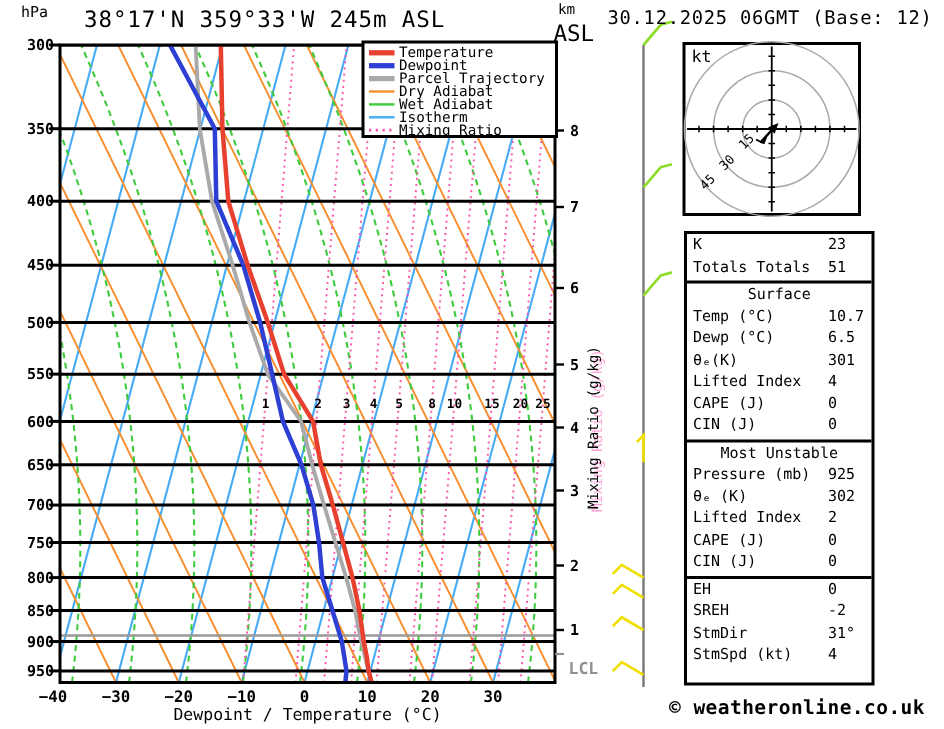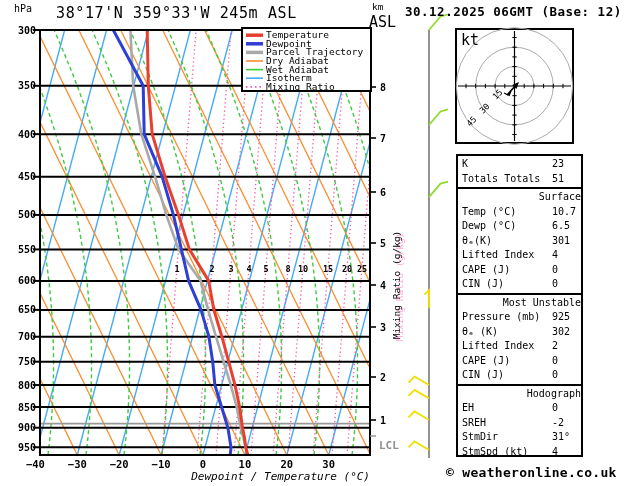--- a/index.html
+++ b/index.html
@@ -3,33 +3,33 @@
 <meta charset="utf-8">
 <style>
   html,body{margin:0;padding:0;background:#fff;}
   .root{position:relative;width:629px;height:486px;background:#fff;overflow:hidden;
         font-family:"DejaVu Sans Mono",monospace;color:#000;}
   .abs{position:absolute;white-space:nowrap;}
   .hpa-label{left:14px;top:3px;font-size:10px;}
   .station-title{left:56px;top:4px;font-size:15px;font-weight:normal;letter-spacing:0.6px;}
   .km-label{left:372px;top:1px;font-size:9.5px;}
   .asl-label{left:369px;top:13px;font-size:15px;}
-  .datetime-title{left:405px;top:4px;font-size:12.5px;font-weight:bold;letter-spacing:0.5px;text-align:center;}
-  .x-axis-title{left:40px;top:470px;width:330px;text-align:right;font-size:11px;font-style:italic;}
+  .datetime-title{left:405px;top:4px;font-size:12.5px;font-weight:normal;letter-spacing:0.5px;text-align:center;}
+  .x-axis-title{left:40px;top:470px;width:330px;text-align:center;font-size:11px;}
   .lcl-label{left:379px;top:439px;font-size:11px;font-weight:bold;color:#909090;}
-  .kt-label{left:461px;top:31px;font-size:15px;}
+  .kt-label{left:461px;top:31px;font-size:11px;}
   .mixing-axis-label{left:396px;top:285px;transform:translate(-50%,-50%) rotate(-90deg);
      font-size:9.5px;text-shadow:-2px 3px 0 #ffa6d8;}
   .footer{left:446px;top:465px;font-size:13px;font-weight:bold;letter-spacing:0.3px;}
   svg text{font-family:"DejaVu Sans Mono",monospace;fill:#000;}
   .stats-table{left:456px;top:154px;width:127px;height:303px;border:2px solid #000;
      box-sizing:border-box;font-size:10px;background:#fff;}
   .stats-section{border-top:2px solid #000;padding:1px 0 1px 0;}
   .stats-section:first-child{border-top:none;}
-  .stats-title{text-align:right;line-height:14.5px;height:14.5px;}
+  .stats-title{text-align:center;line-height:14.5px;height:14.5px;}
   .stat-row{position:relative;height:14.5px;line-height:14.5px;padding-left:4px;}
   .stat-value{position:absolute;left:94px;top:0;}
 </style>
 </head>
 <body>
 
 <div class="root">
   <svg id="chart-svg" width="629" height="486" viewBox="0 0 629 486">
       <defs>
         <clipPath id="plotclip">
@@ -282,21 +282,20 @@
       </div>
       <div class="stats-section">
         <div class="stats-title">Most Unstable</div>
         <div class="stat-row"><span>Pressure (mb)</span><span class="stat-value">925</span></div>
         <div class="stat-row"><span>θₑ (K)</span><span class="stat-value">302</span></div>
         <div class="stat-row"><span>Lifted Index</span><span class="stat-value">2</span></div>
         <div class="stat-row"><span>CAPE (J)</span><span class="stat-value">0</span></div>
         <div class="stat-row"><span>CIN (J)</span><span class="stat-value">0</span></div>
       </div>
       <div class="stats-section">
-        <div class="stats-title">Hodograph</div>
         <div class="stat-row"><span>EH</span><span class="stat-value">0</span></div>
         <div class="stat-row"><span>SREH</span><span class="stat-value">-2</span></div>
         <div class="stat-row"><span>StmDir</span><span class="stat-value">31°</span></div>
         <div class="stat-row"><span>StmSpd (kt)</span><span class="stat-value">4</span></div>
       </div>
     </div>
   <div class="abs footer">© weatheronline.co.uk</div>
 </div>
 
 </body></html>

